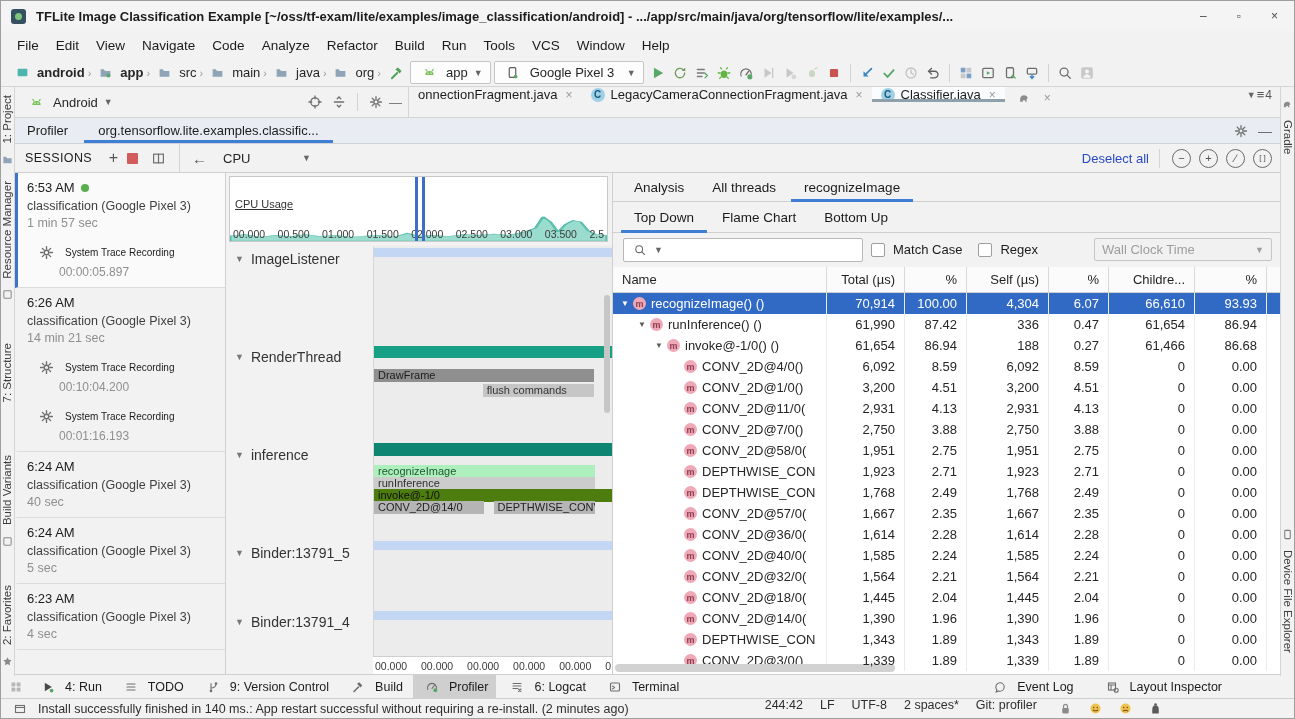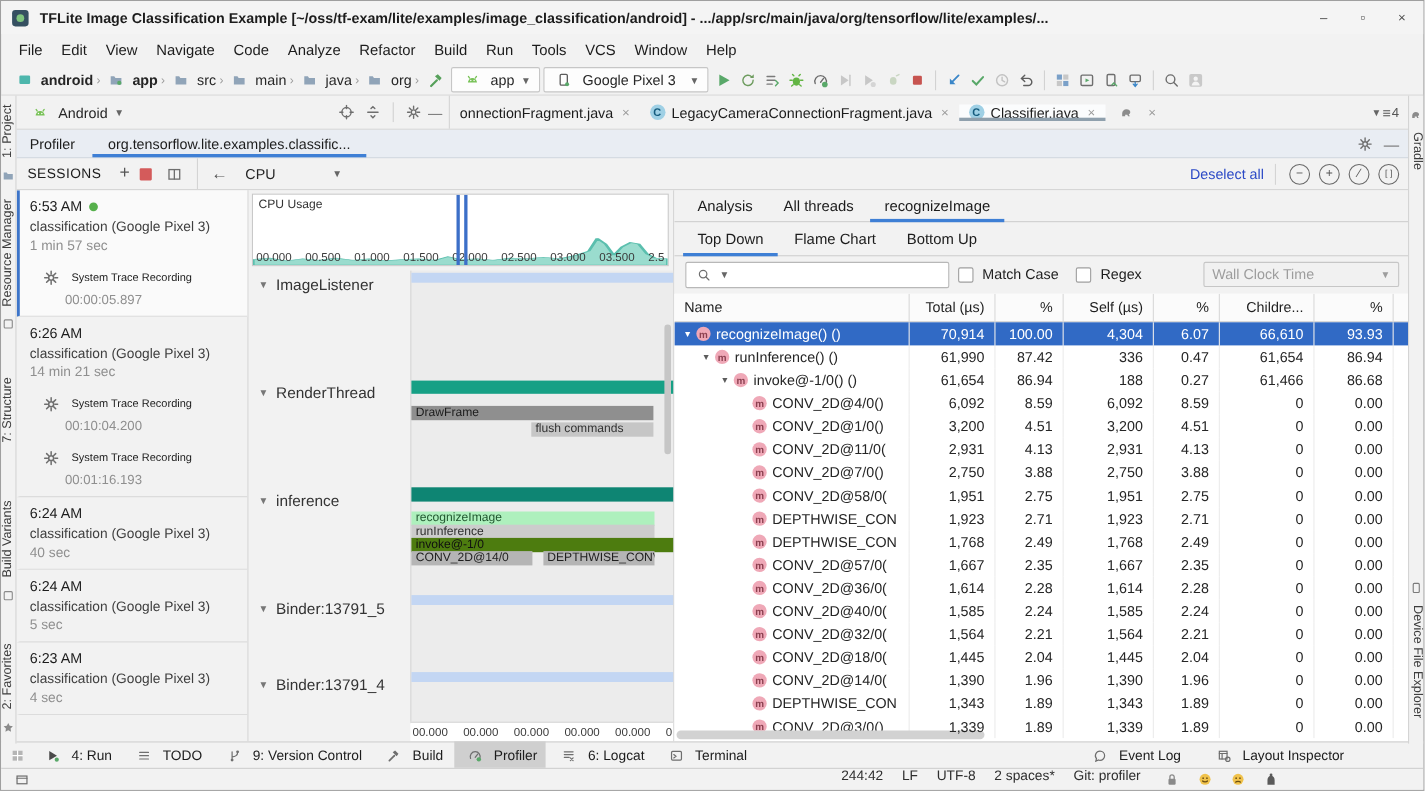--- a/index.html
+++ b/index.html
@@ -30,21 +30,21 @@
   
   .stripe-l{position:absolute;left:0;top:86px;width:14px;height:589px;border-right:1px solid #d4d4d4;background:#f2f2f2;z-index:5;}
   .stripe-r{position:absolute;right:0;top:86px;width:14px;height:589px;border-left:1px solid #d4d4d4;background:#f2f2f2;z-index:5;}
   .sitem{position:absolute;left:0;width:13px;display:flex;flex-direction:column;align-items:center;gap:5px;font-size:11.5px;color:#3c3c3c;line-height:1;}
   .vt{writing-mode:vertical-rl;transform:rotate(180deg);white-space:nowrap;}
   .vtr{writing-mode:vertical-rl;white-space:nowrap;}
   
   .workrow{position:absolute;top:86px;left:14px;right:14px;height:31px;display:flex;align-items:stretch;border-bottom:1px solid #d4d4d4;background:#f2f2f2;}
   .proj-head{width:394px;display:flex;align-items:center;gap:6px;padding:0 6px 0 10px;border-right:1px solid #d4d4d4;flex:none;}
   .proj-head .spacer{flex:1;}
-  .etabs{flex:1;display:flex;align-items:center;overflow:hidden;}
+  .etabs{flex:1;display:flex;align-items:flex-start;overflow:hidden;}
   .etab{display:flex;align-items:center;gap:6px;padding:0 9px;position:relative;white-space:nowrap;color:#1c1c1c;}
   .etab .x{color:#9a9a9a;font-size:12px;margin-left:2px;}
   .etab.sel{background:#fbfcfd;}
   .etab.sel::after{content:"";position:absolute;left:0;right:0;bottom:0;height:3px;background:#8fa0ad;}
   .cls-icon{width:14px;height:14px;border-radius:50%;background:#9fd0e5;color:#155b7d;font-size:10px;font-weight:bold;display:inline-flex;align-items:center;justify-content:center;flex:none;}
   .etab-more{margin-left:auto;display:flex;align-items:center;gap:1px;padding:0 8px;color:#555;font-size:12px;}
   
   .profrow{position:absolute;top:117px;left:14px;right:14px;height:26px;background:#e9edf3;border-bottom:1px solid #ccd3da;display:flex;align-items:center;}
   .prof-title{padding:0 16px 0 12px;color:#1c1c1c;}
   .prof-tab{position:relative;height:100%;display:flex;align-items:center;padding:0 14px;color:#1c1c1c;}
@@ -69,21 +69,21 @@
   .session-group.sel{border-left-color:#3c74c9;background:#fafafa;}
   .s-time{font-size:13px;color:#1c1c1c;display:flex;align-items:center;gap:6px;}
   .live{width:8px;height:8px;border-radius:50%;background:#56b04c;}
   .s-app{color:#3f3f3f;font-size:12.5px;margin-top:4px;}
   .s-dur{color:#8f8f8f;font-size:12.5px;margin-top:3px;}
   .rec{display:flex;gap:8px;margin:11px 0 0 8px;align-items:center;color:#1c1c1c;font-size:10px;}
   .rec-dur{color:#8f8f8f;font-size:12px;margin:2px 0 0 32px;}
   
   .timeline{position:absolute;left:225px;width:387px;top:0;bottom:0;border-right:1px solid #cfcfcf;background:#f2f2f2;overflow:hidden;}
   .minimap{position:absolute;top:3px;left:3px;width:379px;height:66px;background:#fff;border:1px solid #c9c9c9;overflow:hidden;}
-  .mm-label{position:absolute;top:3px;left:5px;font-size:11px;color:#333;z-index:3;}
+  .mm-label{position:absolute;top:21px;left:5px;font-size:11px;color:#333;z-index:3;text-decoration:underline;}
   .mm-svg{position:absolute;inset:0;width:100%;height:100%;}
   .mm-ticks{position:absolute;left:0;right:0;bottom:1px;display:flex;justify-content:space-between;padding:0 3px;font-size:10.5px;color:#3a3a3a;z-index:2;}
   .mm-sel{position:absolute;top:0;bottom:0;width:10px;display:flex;justify-content:space-between;z-index:4;}
   .mm-sel i{width:3px;background:#3c6fc8;}
   .threads{position:absolute;top:73px;left:0;right:0;height:412px;}
   .track-bg{position:absolute;left:147px;width:240px;top:0;bottom:0;background:#ececec;border-left:1px solid #d6d6d6;}
   .tname{position:absolute;left:0;width:147px;font-size:14px;color:#333;display:flex;gap:7px;align-items:center;padding-left:9px;white-space:nowrap;}
   .tarrow{color:#777;font-size:9px;}
   .tbar{position:absolute;font-size:11px;line-height:13px;padding:0 4px;white-space:nowrap;overflow:hidden;}
   .ruler{position:absolute;bottom:0;left:147px;width:240px;height:18px;background:#fff;border-top:1px solid #cfcfcf;display:flex;justify-content:space-between;align-items:center;font-size:10.5px;color:#3a3a3a;padding:0 2px;}
@@ -1265,20 +1265,21 @@
       </span>
   </div>
 
   <div class="statusbar">
     <span class="ic">
         <svg viewBox="0 0 12 12" width="12" height="12" fill="none" stroke-linecap="round" stroke-width="1.1">
           <rect x="1.5" y="2.5" width="9" height="7" stroke="#6e6e6e"></rect>
           <path d="M1.5 4.5h9" stroke="#6e6e6e"></path>
         </svg>
       </span>
+    <span>Install successfully finished in 140 ms.: App restart successful without requiring a re-install. (2 minutes ago)</span>
     <span class="sb-right">
       <span>244:42</span>
       <span>LF</span>
       <span>UTF-8</span>
       <span>2 spaces*</span>
       <span>Git: profiler</span>
       <span id="sb-icons" style="display:flex;gap:8px;align-items:center;">
           <span class="ic">
             <svg viewBox="0 0 12 12" width="13" height="13" fill="none" stroke-linecap="round" stroke-width="1.1">
               <rect x="3" y="5.5" width="6" height="5" rx="1" fill="#8a8a8a"></rect>

